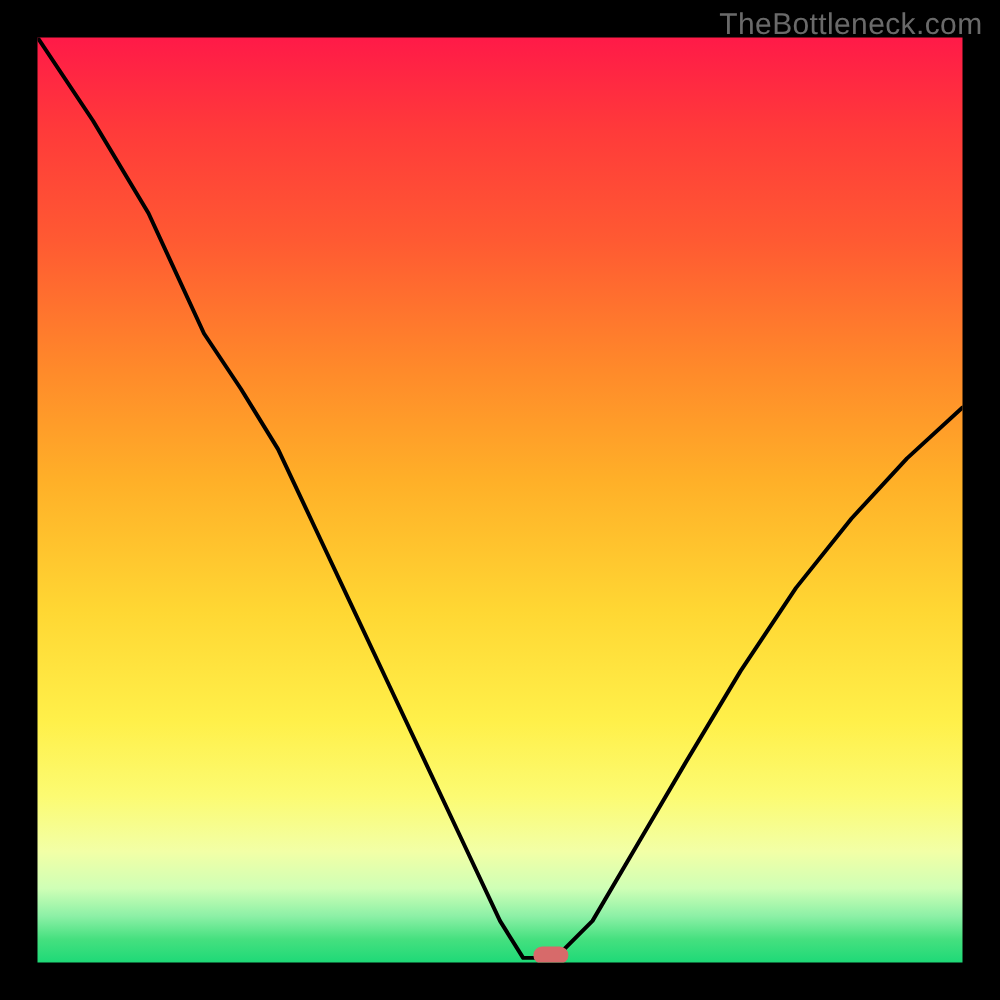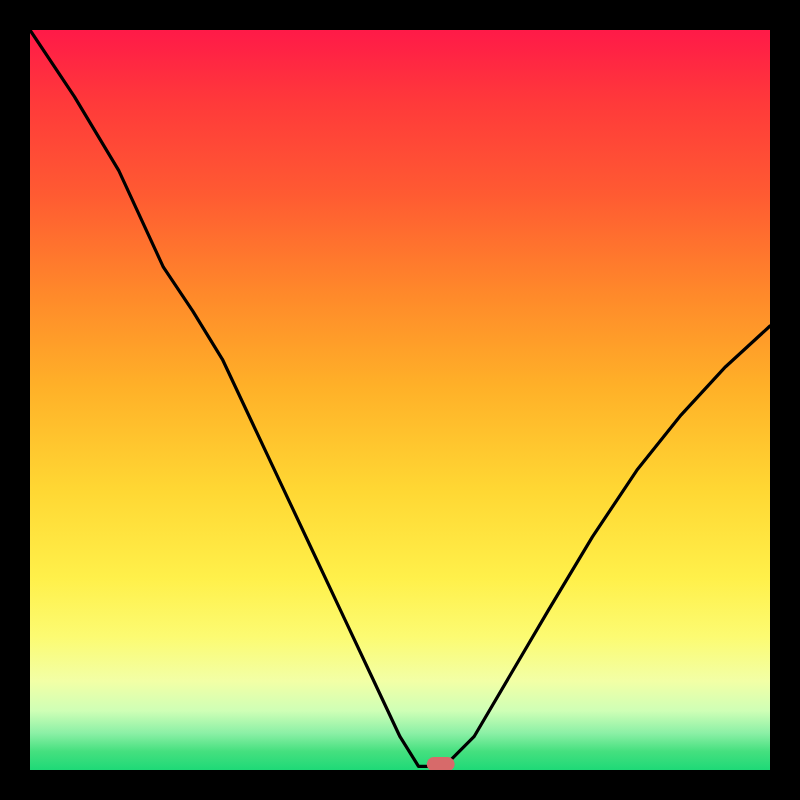--- a/index.html
+++ b/index.html
@@ -64,20 +64,21 @@
   .marker {
     fill: #d76a6a;
     stroke: none;
   }
 </style>
 </head>
 <body>
 
 <div class="frame">
 
+  <div class="watermark">TheBottleneck.com</div>
 
   <div class="plot">
     <svg width="740" height="740" viewBox="0 0 740 740">
       <path id="curve-path" class="curve" d="M0.0 0.0 L44.4 66.6 L88.8 140.6 L133.2 236.8 L162.8 281.2 L192.4 329.3 L222.0 392.2 L251.6 455.1 L281.2 518.0 L310.8 580.9 L340.4 643.8 L370.0 706.7 L388.5 736.3 L414.4 736.3 L444.0 706.7 L481.0 643.8 L518.0 580.9 L562.4 506.9 L606.8 440.3 L651.2 384.8 L695.6 336.7 L740.0 296.0"></path>
       <rect id="marker-rect" class="marker" x="396.7" y="727.1" width="28" height="14" rx="7" ry="7"></rect>
     </svg>
   </div>
 
 </div>
 

